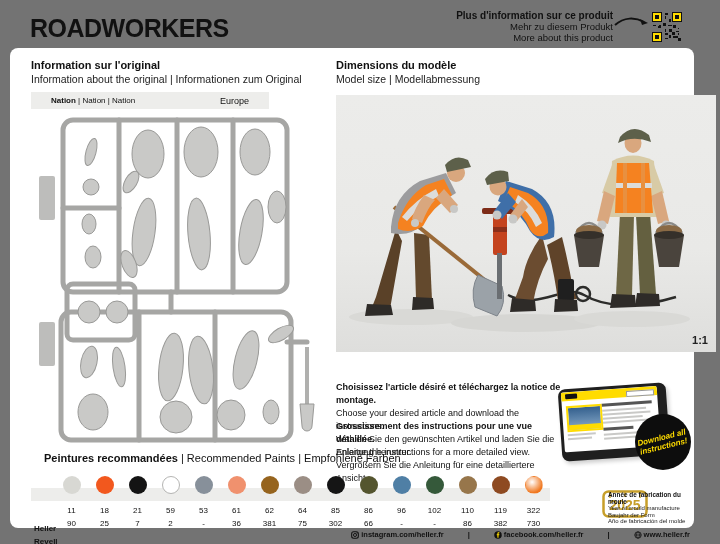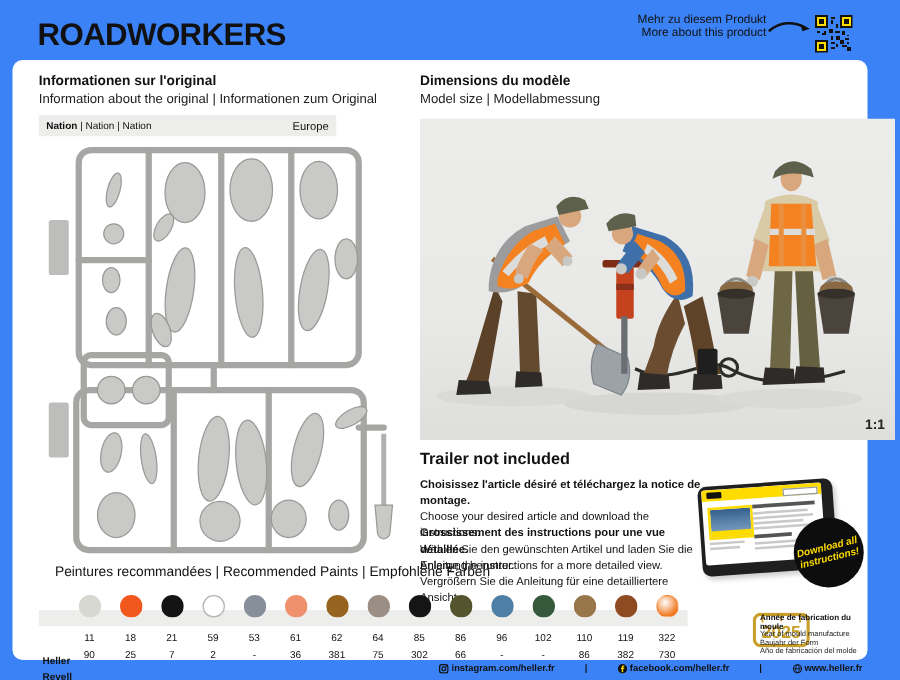--- a/index.html
+++ b/index.html
@@ -1,35 +1,35 @@
 <!DOCTYPE html>
 <html><head>
 <meta charset="utf-8">
 <style>
   html,body{margin:0;padding:0;}
   .page{
     position:relative;width:720px;height:544px;overflow:hidden;
-    background:#3b82f6;
+    background:#737373;
     font-family:"Liberation Sans", sans-serif;color:#111;
     -webkit-font-smoothing:antialiased;
   }
   
   .title{position:absolute;left:30px;top:14px;font-size:25px;font-weight:bold;letter-spacing:-.5px;}
   .more-info{position:absolute;right:107px;top:10px;text-align:right;line-height:11px;}
   .more-info .l1{font-weight:bold;font-size:10px;}
   .more-info .l2{font-size:9.5px;}
   .arrow{position:absolute;left:613px;top:14px;}
   .qr{position:absolute;left:652px;top:12px;}
   
   .card{position:absolute;left:10px;top:48px;width:684px;height:480px;background:#ffffff;border-radius:8px;}
   .sec-head{position:absolute;font-size:11px;font-weight:bold;}
   .sec-sub{position:absolute;font-size:10.5px;color:#222;}
   
   .nation-bar{position:absolute;left:21px;top:44px;width:238px;height:17px;background:#ededeb;
-    display:flex;align-items:center;justify-content:space-between;padding:0 6px;box-sizing:border-box;}
+    display:flex;align-items:center;justify-content:space-between;padding:0 20px;box-sizing:border-box;}
   .nation-bar .lab{font-size:8px;}
   .nation-bar .lab b{font-size:8px;}
   .nation-bar .val{font-size:9px;}
   .sprue{position:absolute;left:21px;top:64px;}
   
   .photo{position:absolute;left:326px;top:47px;width:380px;height:257px;
     background:linear-gradient(#ececea 0%,#e9e9e7 60%,#dededc 100%);overflow:hidden;}
   .scale{position:absolute;right:8px;bottom:6px;font-size:11px;font-weight:bold;color:#222;}
   .trailer{position:absolute;left:326px;top:311px;font-size:13px;font-weight:bold;}
   .para{position:absolute;left:326px;width:226px;font-size:9px;line-height:13px;}
@@ -46,21 +46,21 @@
   .ts-thumb{position:absolute;left:4px;top:14px;width:32px;height:22px;background:linear-gradient(#34608e,#86a8c8);border:2px solid #FFDC00;}
   .ts-thumb:after{content:"";position:absolute;left:0;bottom:0;width:100%;height:5px;background:#FFDC00;}
   .ts-line{position:absolute;height:2px;background:#c9c9c7;}
   .ts-line.dark{background:#555;height:3px;}
   .badge{position:absolute;left:625px;top:366px;width:56px;height:56px;border-radius:50%;background:#0d0d0d;
     display:flex;align-items:center;justify-content:center;}
   .badge-inner{transform:rotate(-14deg);color:#FFDC00;font-size:8px;font-weight:bold;font-style:italic;
     text-align:center;line-height:9px;white-space:nowrap;}
   
   .paints-title{position:absolute;left:23px;top:404px;font-size:11px;}
-  .paints-title .b{font-weight:normal;padding-left:11px;}
+  .paints-title .b{font-weight:bold;padding-left:11px;}
   .paint-table{position:absolute;left:21px;top:419px;}
   .pt-row{display:grid;grid-template-columns:24px repeat(15,33px);align-items:center;}
   .pt-swatches{height:21px;}
   .pt-heller{height:13px;background:#ededeb;}
   .pt-revell{height:13px;}
   .pt-label{font-size:8px;font-weight:bold;padding-left:3px;margin-top:36px;}
   .pt-cell{text-align:center;}
   .pt-num{font-size:8px;}
   .swatch{display:inline-block;width:16px;height:16px;border-radius:50%;border:1px solid rgba(0,0,0,0);vertical-align:middle;}
   
@@ -75,20 +75,21 @@
   .f-item{display:flex;align-items:center;gap:2px;}
 </style>
 </head>
 <body>
 
 <div class="page">
 
   <div class="title">ROADWORKERS</div>
 
   <div class="more-info">
+    <div class="l1">Plus d'information sur ce produit</div>
     <div class="l2">Mehr zu diesem Produkt</div>
     <div class="l2">More about this product</div>
   </div>
 
   <span class="arrow">
     <svg width="38" height="16" viewBox="0 0 38 16">
       <path d="M2 11 C 11 3, 22 3, 31 8" stroke="#111" stroke-width="2" fill="none"></path>
       <path d="M35 9 l-8 -4 l2 6 z" fill="#111"></path>
     </svg>
   </span>
@@ -100,21 +101,21 @@
       <path fill="#111" d="M2,2h3v3h-3z M16,2h3v3h-3z M2,16h3v3h-3z"></path>
       <path fill="#111" d="M9,1h2v1h-2z M9,3h1v2h-1z M12,5h1v2h-1z M8,8h2v2h-2z M11,9h3v1h-3z
         M15,9h2v2h-2z M9,12h1v2h-1z M12,12h2v2h-2z M1,9h2v1h-2z M4,10h2v1h-2z M9,15h2v1h-2z
         M14,14h2v2h-2z M17,13h2v1h-2z M12,16h1v2h-1z M15,17h3v1h-3z M18,15h1v1h-1z
         M9,18h2v1h-2z M5,9h1v1h-1z M18,11h1v1h-1z M18,18h2v2h-2z"></path>
     </svg>
   </span>
 
   <div class="card">
 
-    <div class="sec-head" style="left:21px;top:11px;">Informationen sur l'original</div>
+    <div class="sec-head" style="left:21px;top:11px;">Information sur l'original</div>
     <div class="sec-sub" style="left:21px;top:25px;">Information about the original | Informationen zum Original</div>
 
     <div class="nation-bar">
       <span class="lab"><b>Nation</b><span> | Nation | Nation</span></span>
       <span class="val">Europe</span>
     </div>
 
     <span class="sprue">
       <svg width="292" height="333" viewBox="0 0 292 333">
         <rect x="8" y="64" width="16" height="44" rx="2" fill="#bdbdbb"></rect>
@@ -241,21 +242,20 @@
 
           <path d="M320 138 Q333 118 346 138" stroke="#8a8a88" stroke-width="2.5" fill="none"></path>
           <ellipse cx="333" cy="136" rx="13" ry="6" fill="#8a6a45"></ellipse>
           <path d="M318 140 L348 140 L343 172 L323 172 Z" fill="#4a443d"></path>
           <ellipse cx="333" cy="140" rx="15" ry="4" fill="#35302a"></ellipse>
         </g>
       </svg>
       <div class="scale">1:1</div>
     </div>
 
-    <div class="trailer">Trailer not included</div>
 
     <div class="para p1">
       <div class="b">Choisissez l'article désiré et téléchargez la notice de montage.</div>
       <div>Choose your desired article and download the instructions.</div>
       <div>Wählen Sie den gewünschten Artikel und laden Sie die Anleitung herunter.</div>
     </div>
 
     <div class="para p2">
       <div class="b">Grossissement des instructions pour une vue détaillée.</div>
       <div>Enlarge the instructions for a more detailed view.</div>

